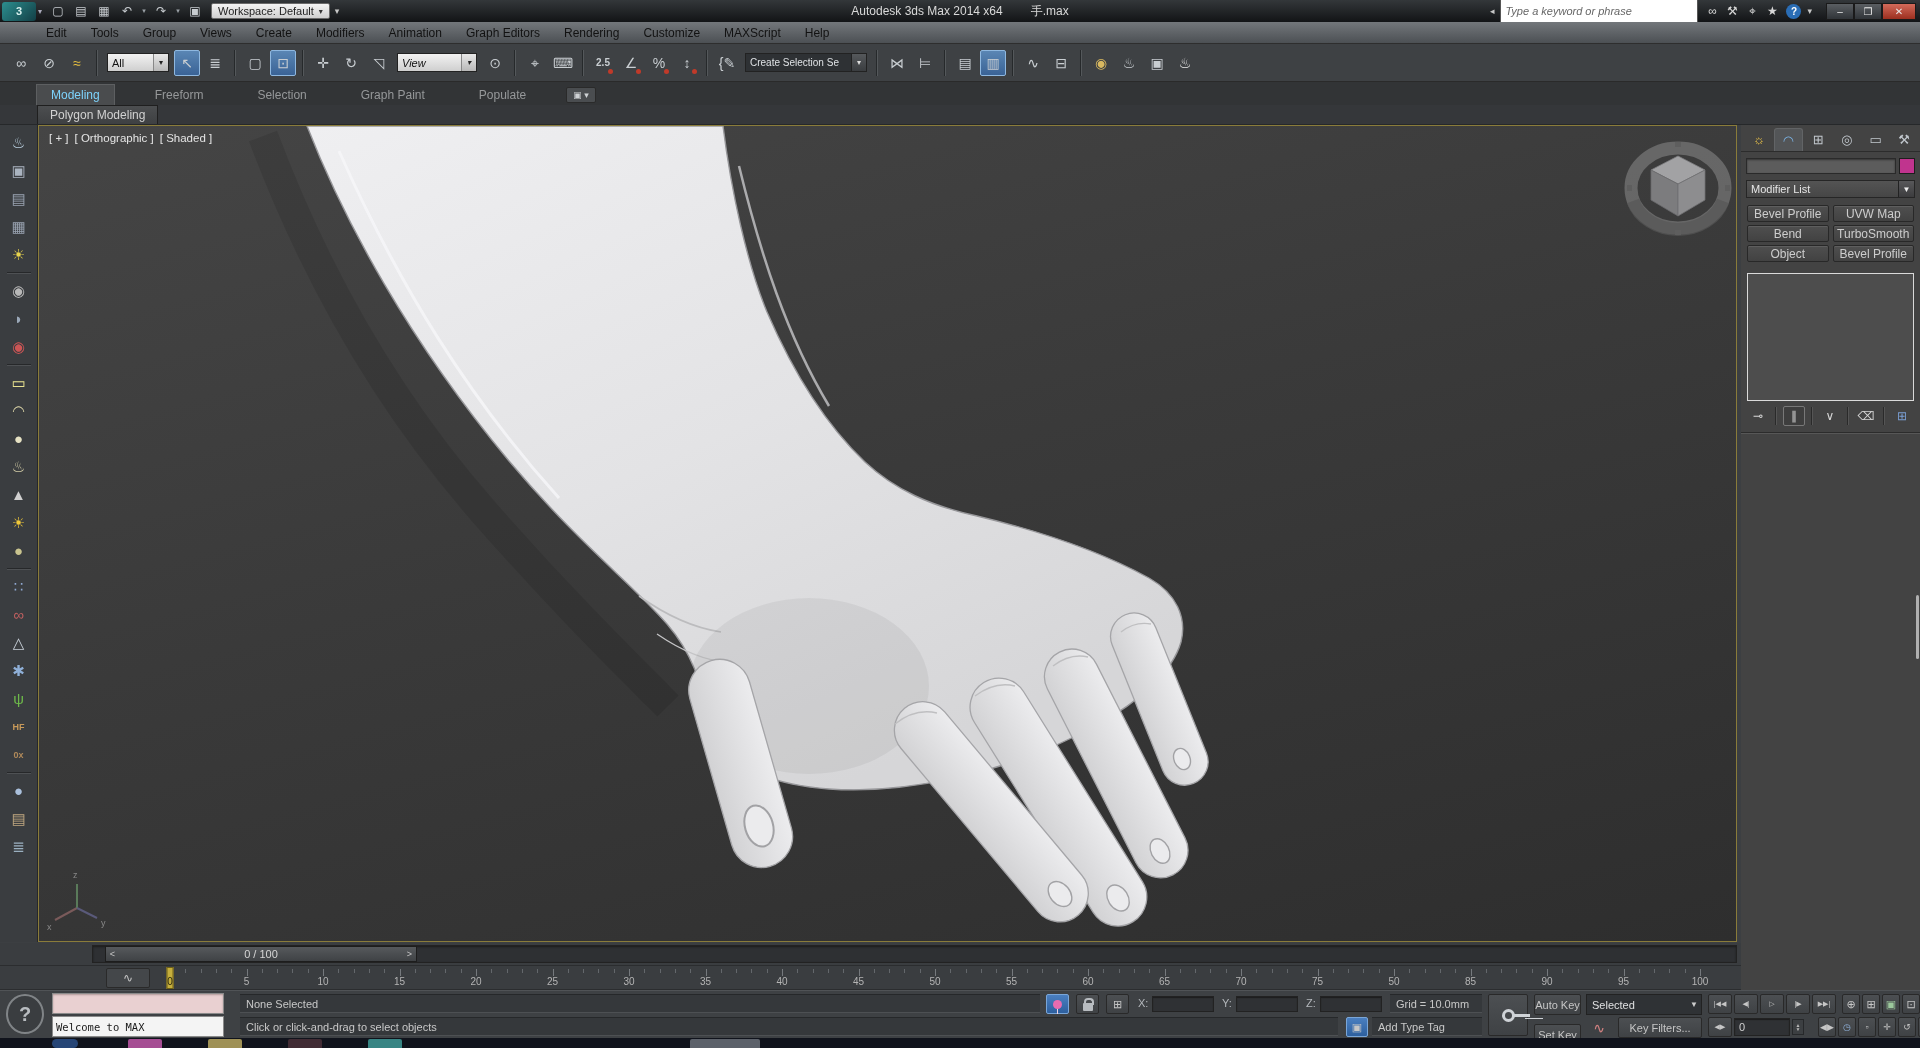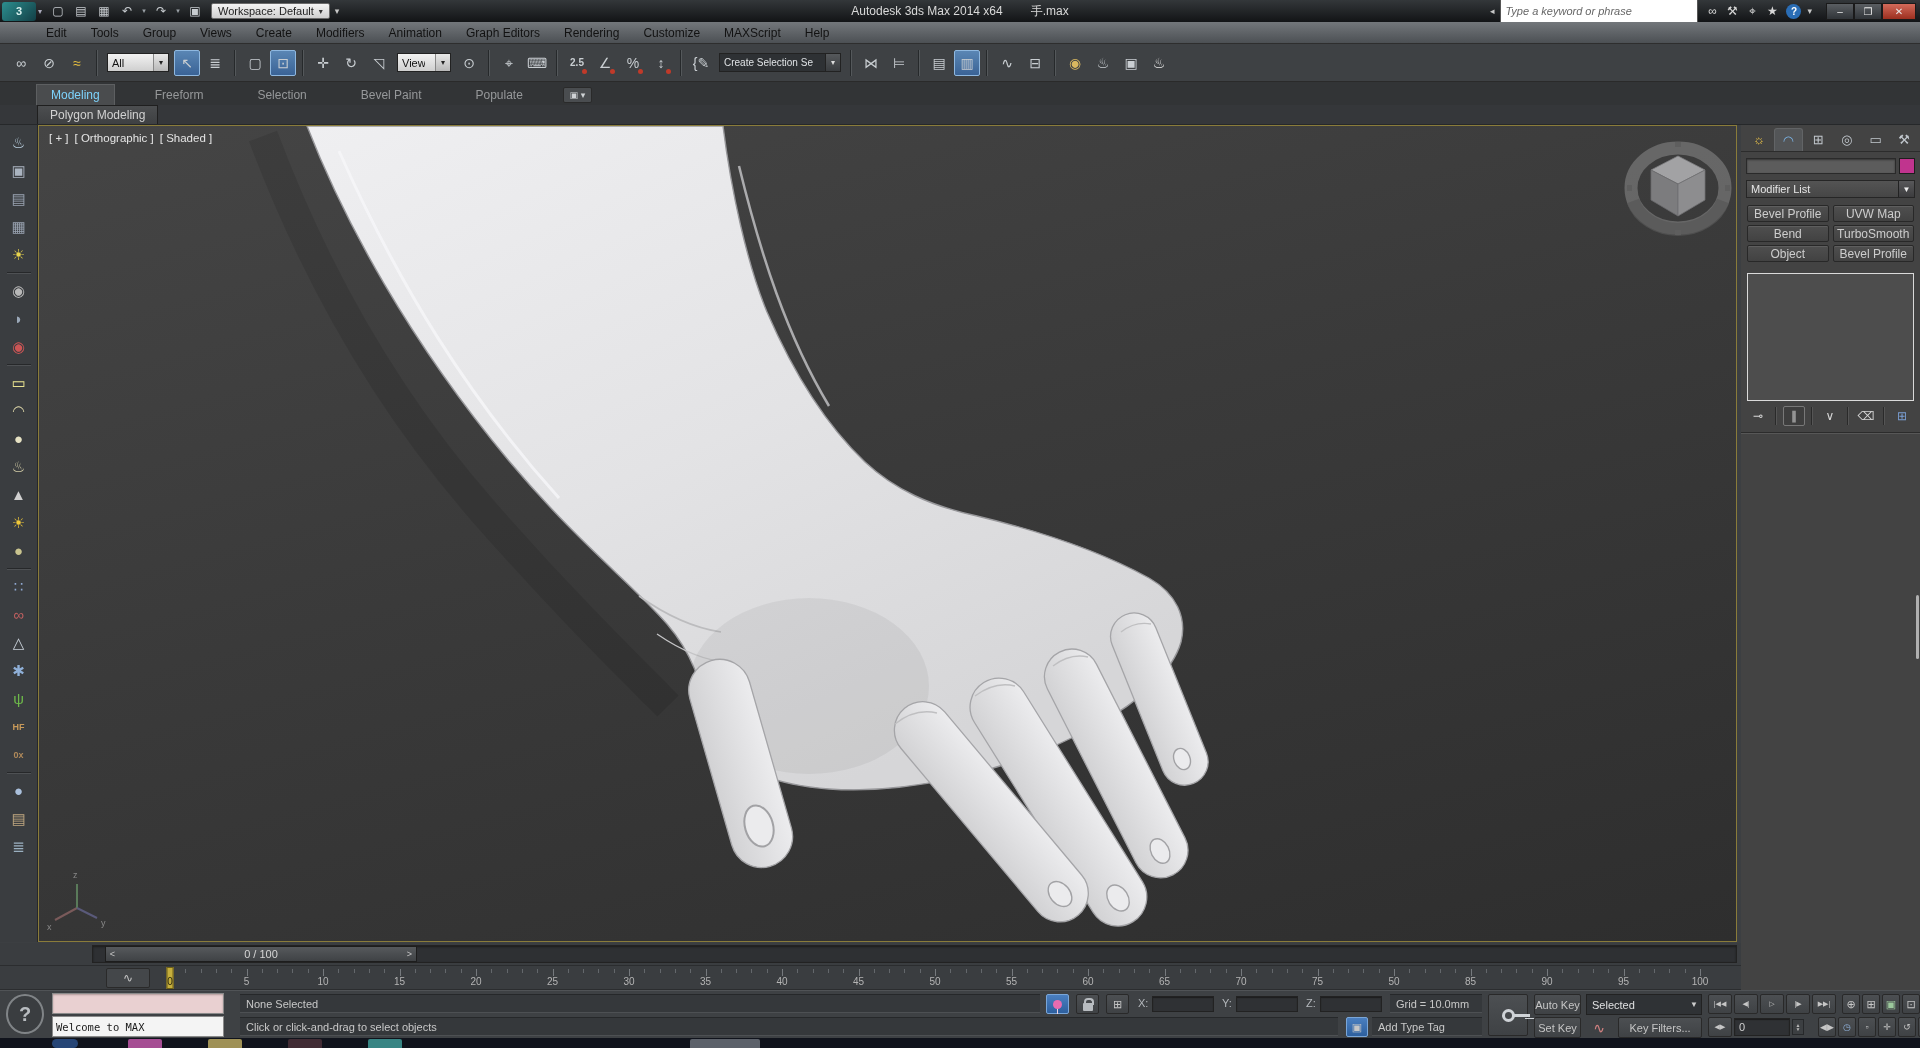--- a/index.html
+++ b/index.html
@@ -269,21 +269,21 @@
       <div class="tb-sep"></div>
       <div class="tb-btn">
         <span class="tb-glyph">✛</span>
       </div>
       <div class="tb-btn">
         <span class="tb-glyph">↻</span>
       </div>
       <div class="tb-btn">
         <span class="tb-glyph">◹</span>
       </div>
-      <div class="tb-combo" style="width: 54px;">
+      <div class="tb-combo" style="width: 80px; font-style: italic;">
         <span class="tb-combo-text">View</span>
         <span class="tb-combo-arrow">▾</span>
       </div>
       <div class="tb-btn">
         <span class="tb-glyph">⊙</span>
       </div>
       <div class="tb-sep"></div>
       <div class="tb-btn">
         <span class="tb-glyph">⌖</span>
       </div>
@@ -348,21 +348,21 @@
       </div>
       <div class="tb-btn">
         <span class="tb-glyph" style="color: rgb(232, 232, 232);">♨</span>
       </div>
     </div>
 
   <div class="ribbontabs">
       <div class="ribbon-tab active">Modeling</div>
       <div class="ribbon-tab">Freeform</div>
       <div class="ribbon-tab">Selection</div>
-      <div class="ribbon-tab">Bevel Paint</div>
+      <div class="ribbon-tab">Graph Paint</div>
       <div class="ribbon-tab">Populate</div>
       <div class="ribbon-menu-btn">▣ ▾</div>
     </div>
   <div class="panelbar">
     <div class="panel-tab">Polygon Modeling</div>
   </div>
 
   <div class="leftdock">
       <div class="dock-btn" style="color: rgb(184, 206, 222);">♨</div>
       <div class="dock-btn" style="color: rgb(170, 180, 192);">▣</div>
@@ -698,21 +698,21 @@
     <div class="sb-abs sb-field" style="left:1390px;top:3px;width:92px;height:19px;">Grid = 10.0mm</div>
 
     <div class="sb-abs sb-btn blue" style="left:1346px;top:26px;width:22px;height:20px;">▣</div>
     <div class="sb-abs sb-field" style="left:1372px;top:26px;width:110px;height:19px;">Add Type Tag</div>
 
     <div class="sb-abs sb-btn" style="left:1488px;top:3px;width:40px;height:42px;">
         <span class="key-shape"></span>
       </div>
 
     <div class="sb-abs sb-btn" style="left:1534px;top:3px;width:47px;height:21px;">Auto Key</div>
-    <div class="sb-abs sb-btn" style="left:1534px;top:26px;width:47px;height:21px;">Set Key</div>
+    <div class="sb-abs sb-btn" style="left:1534px;top:33px;width:47px;height:21px;">Set Key</div>
     <div class="sb-abs anim-combo" style="left:1586px;top:3px;width:116px;height:21px;">
       <span class="lbl">Selected</span>
       <span class="arr">▼</span>
     </div>
     <div class="sb-abs sb-btn" style="left:1586px;top:26px;width:26px;height:21px;background:none;border:none;">
         <span class="curve-glyph">∿</span>
       </div>
     <div class="sb-abs sb-btn" style="left:1618px;top:26px;width:84px;height:21px;">Key Filters...</div>
 
     <div class="sb-abs" style="left:1708px;top:3px;display:flex;gap:2px;">

